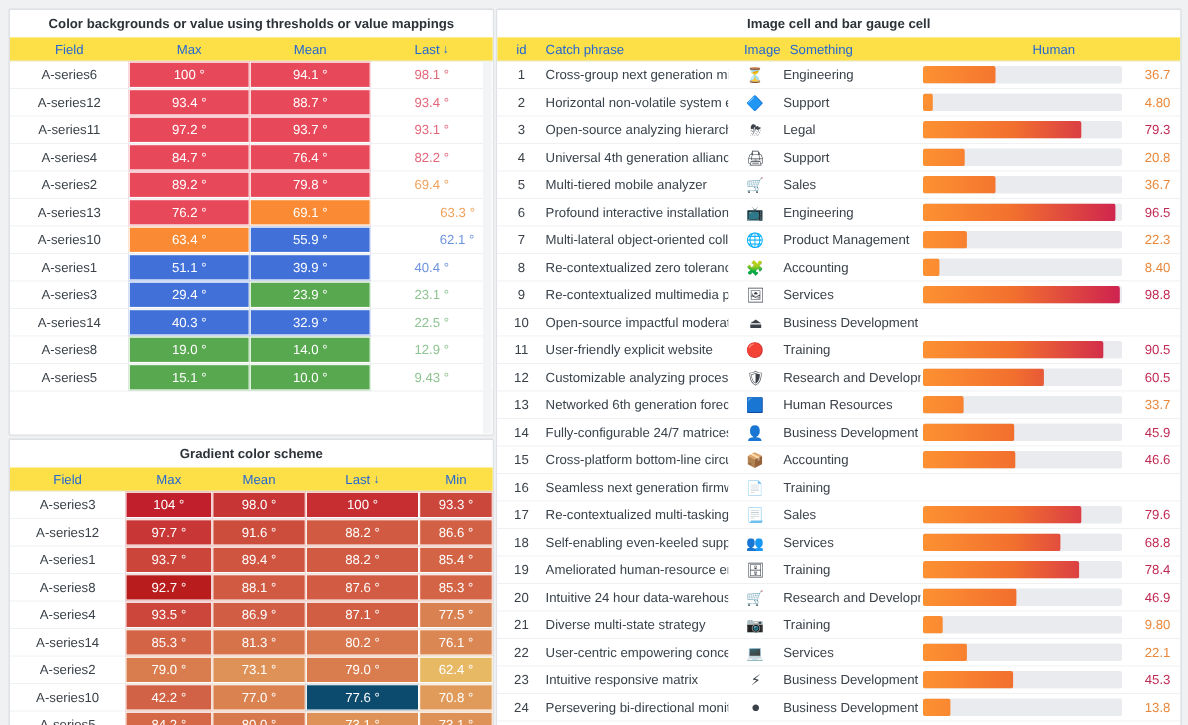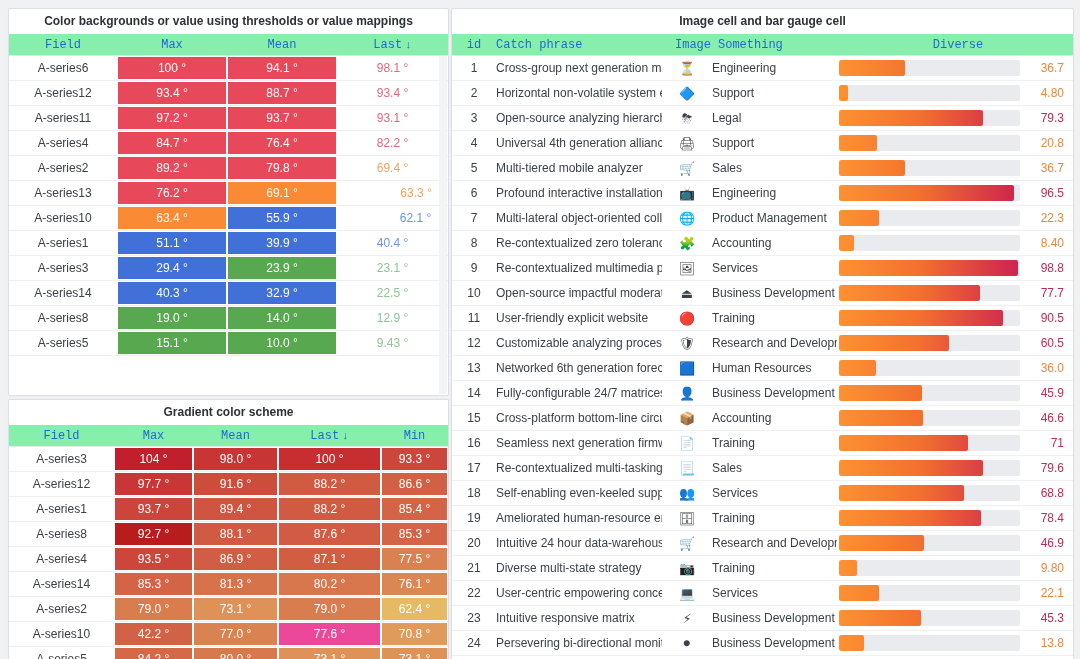--- a/index.html
+++ b/index.html
@@ -16,22 +16,22 @@
     box-shadow:0 0 1px rgba(0,0,0,.04);
   }
   #panel-thresholds{left:8px;top:8px;width:439px;height:386px;}
   #panel-gradient{left:8px;top:399px;width:439px;height:272px;}
   #panel-bargauge{left:451px;top:8px;width:621px;height:672px;}
   .ptitle{
     height:25px;line-height:25px;text-align:center;
     font-weight:700;font-size:12px;color:#2c3238;cursor:pointer;
     white-space:nowrap;overflow:hidden;
   }
-  .thead{display:flex;height:21px;line-height:20px;background:#86efac;
-    border-bottom:1px solid #e6e9ec;font-family:Liberation Mono, monospace;}
+  .thead{display:flex;height:21px;line-height:20px;background:#fde047;
+    border-bottom:1px solid #e6e9ec;}
   .th{color:#2467d2;font-weight:500;display:flex;align-items:center;
       justify-content:center;cursor:pointer;white-space:nowrap;overflow:hidden;}
   .th.left{justify-content:flex-start;text-align:center;}
   .th .arrow{margin-left:3px;font-size:11px;}
   .tbody{position:relative;}
   .trow{display:flex;height:24px;border-bottom:1px solid #eef0f2;background:#fff;align-items:flex-end;}
   .td{display:flex;align-items:center;justify-content:center;height:24px;
       box-sizing:border-box;white-space:nowrap;overflow:hidden;color:#3a4148;}
   .td.left{justify-content:flex-start;}
   .td.colored{color:#fff;border:1px solid #fff;font-size:12px;}
@@ -196,41 +196,41 @@
         <div class="td c0">A-series2</div>
         <div class="td colored c1" style="background: rgb(217, 124, 78);">79.0 °</div>
         <div class="td colored c2" style="background: rgb(222, 146, 87);">73.1 °</div>
         <div class="td colored c3" style="background: rgb(217, 124, 78);">79.0 °</div>
         <div class="td colored c4" style="background: rgb(232, 185, 101);">62.4 °</div>
       </div>
       <div class="trow t2">
         <div class="td c0">A-series10</div>
         <div class="td colored c1" style="background: rgb(210, 98, 69);">42.2 °</div>
         <div class="td colored c2" style="background: rgb(218, 131, 81);">77.0 °</div>
-        <div class="td colored c3" style="background: #ec4899;">77.6 °</div>
+        <div class="td colored c3" style="background: #0c4a6e;">77.6 °</div>
         <div class="td colored c4" style="background: rgb(224, 154, 90);">70.8 °</div>
       </div>
       <div class="trow t2">
         <div class="td c0">A-series5</div>
         <div class="td colored c1" style="background: rgb(212, 104, 71);">84.2 °</div>
         <div class="td colored c2" style="background: rgb(216, 120, 77);">80.0 °</div>
         <div class="td colored c3" style="background: rgb(222, 146, 87);">73.1 °</div>
         <div class="td colored c4" style="background: rgb(222, 146, 87);">73.1 °</div>
       </div>
     </div>
 </div>
 
 <div class="panel" id="panel-bargauge">
   <div class="ptitle">Image cell and bar gauge cell</div>
   <div class="thead t3" id="t3-head">
       <div class="th c0">id</div>
       <div class="th c1 left">Catch phrase</div>
       <div class="th c2">Image</div>
       <div class="th c3 left">Something</div>
-      <div class="th c4">Diverse</div>
+      <div class="th c4">Human</div>
     </div>
   <div class="tbody t3" id="t3-rows">
       <div class="trow t3">
         <div class="td c0">1</div>
         <div class="td left c1 phrase">Cross-group next generation mid…</div>
         <div class="td c2">
           <span class="icon">⏳</span>
         </div>
         <div class="td left c3">Engineering</div>
         <div class="td c4">
@@ -370,28 +370,20 @@
           </div>
         </div>
       </div>
       <div class="trow t3">
         <div class="td c0">10</div>
         <div class="td left c1 phrase">Open-source impactful moderator</div>
         <div class="td c2">
           <span class="icon">⏏</span>
         </div>
         <div class="td left c3">Business Development</div>
-        <div class="td c4">
-          <div class="sensor-cell">
-            <div class="track">
-              <div class="fill" style="width: 77.7%;"></div>
-            </div>
-            <div class="gauge-val" style="color: rgb(192, 43, 85);">77.7</div>
-          </div>
-        </div>
       </div>
       <div class="trow t3">
         <div class="td c0">11</div>
         <div class="td left c1 phrase">User-friendly explicit website</div>
         <div class="td c2">
           <span class="icon">🔴</span>
         </div>
         <div class="td left c3">Training</div>
         <div class="td c4">
           <div class="sensor-cell">
@@ -423,21 +415,21 @@
         <div class="td left c1 phrase">Networked 6th generation forecast</div>
         <div class="td c2">
           <span class="icon">🟦</span>
         </div>
         <div class="td left c3">Human Resources</div>
         <div class="td c4">
           <div class="sensor-cell">
             <div class="track">
               <div class="fill" style="width: 20.3%;"></div>
             </div>
-            <div class="gauge-val" style="color: rgb(233, 136, 59);">36.0</div>
+            <div class="gauge-val" style="color: rgb(233, 136, 59);">33.7</div>
           </div>
         </div>
       </div>
       <div class="trow t3">
         <div class="td c0">14</div>
         <div class="td left c1 phrase">Fully-configurable 24/7 matrices</div>
         <div class="td c2">
           <span class="icon">👤</span>
         </div>
         <div class="td left c3">Business Development</div>
@@ -466,28 +458,20 @@
           </div>
         </div>
       </div>
       <div class="trow t3">
         <div class="td c0">16</div>
         <div class="td left c1 phrase">Seamless next generation firmwa…</div>
         <div class="td c2">
           <span class="icon">📄</span>
         </div>
         <div class="td left c3">Training</div>
-        <div class="td c4">
-          <div class="sensor-cell">
-            <div class="track">
-              <div class="fill" style="width: 71%;"></div>
-            </div>
-            <div class="gauge-val" style="color: rgb(192, 43, 85);">71</div>
-          </div>
-        </div>
       </div>
       <div class="trow t3">
         <div class="td c0">17</div>
         <div class="td left c1 phrase">Re-contextualized multi-tasking p…</div>
         <div class="td c2">
           <span class="icon">📃</span>
         </div>
         <div class="td left c3">Sales</div>
         <div class="td c4">
           <div class="sensor-cell">

